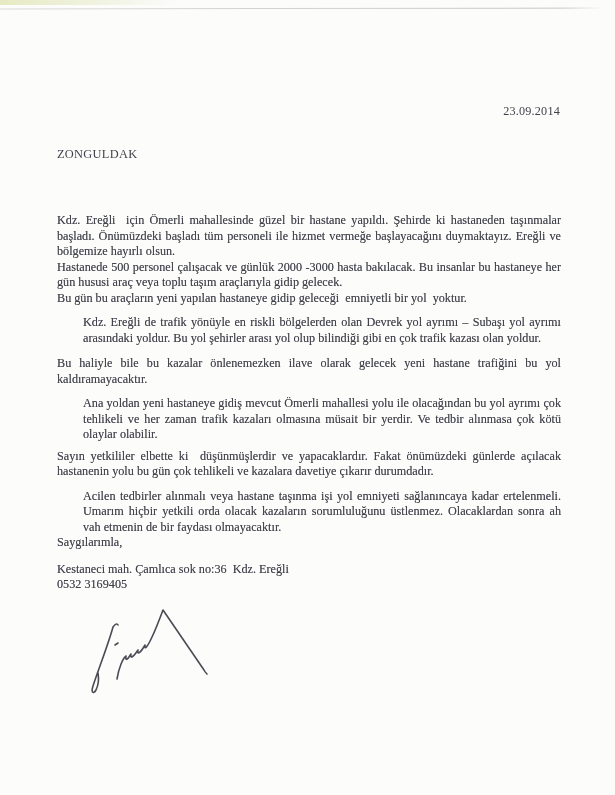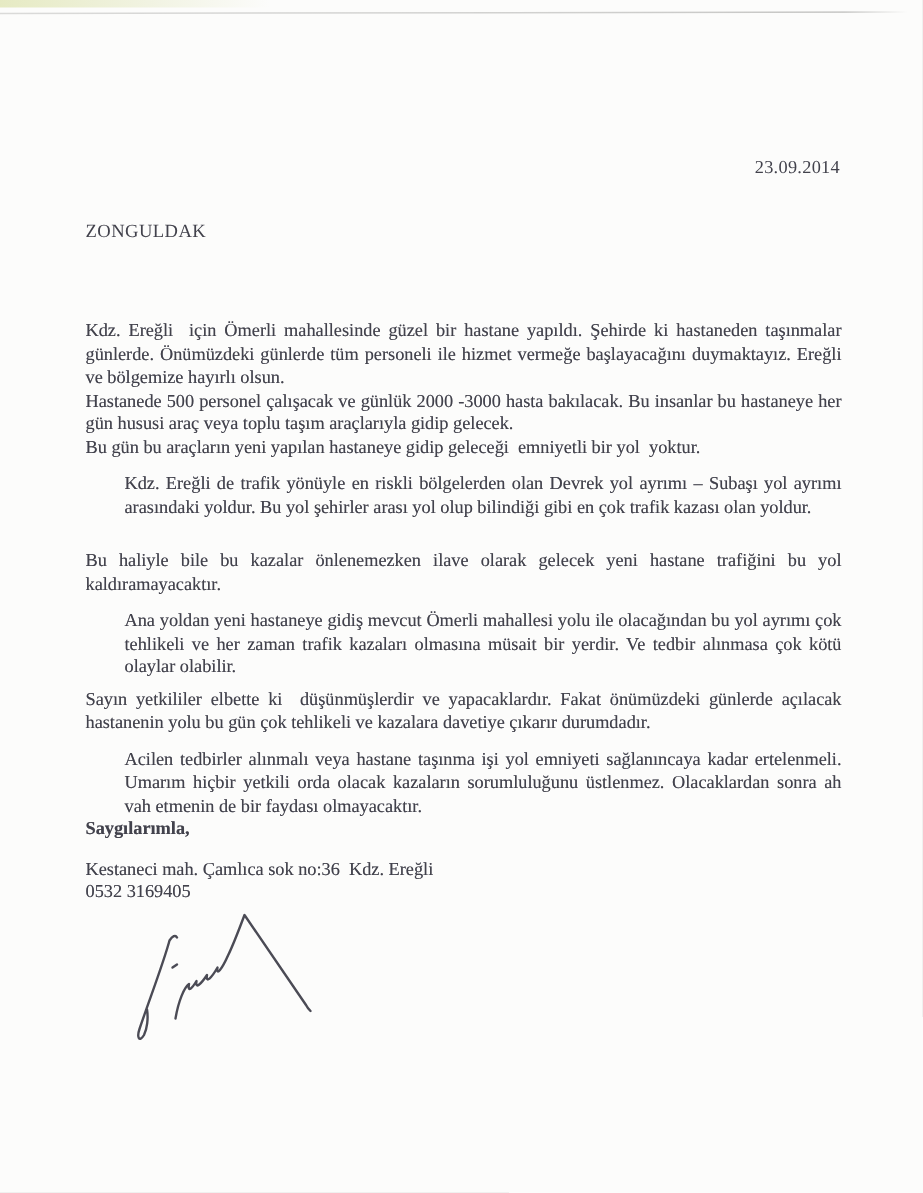--- a/index.html
+++ b/index.html
@@ -66,25 +66,24 @@
     line-height: 15.5px;
   }
   .body-text p {
     margin: 0;
     text-align: justify;
     white-space: pre-wrap;
     text-shadow: 0 0 0.4px rgba(62,62,76,0.55);
   }
   .body-text p.gap-sm  { margin-top: 6px; }
   .body-text p.gap-md  { margin-top: 9px; margin-left: 26px; }
-  .body-text p.gap-lg  { margin-top: 20px; }
+  .body-text p.gap-lg  { margin-top: 10px; }
   .closing {
     margin-top: 13px;
     text-align: left;
-    font-weight: bold;
   }
   .sender {
     margin-top: 11px;
     line-height: 15.5px;
   }
   .sender div {
     white-space: pre-wrap;
     text-shadow: 0 0 0.4px rgba(62,62,76,0.55);
   }
   .signature {
@@ -111,21 +110,21 @@
   <div class="scan-smudge"></div>
   <div class="scan-top-line"></div>
 
   <div class="date">23.09.2014</div>
 
   <div class="recipient">
     <div>ZONGULDAK</div>
   </div>
 
   <div class="body-text">
-    <p>Kdz. Ereğli  için Ömerli mahallesinde güzel bir hastane yapıldı. Şehirde ki hastaneden taşınmalar günlerde. Önümüzdeki günlerde tüm personeli ile hizmet vermeğe başlayacağını duymaktayız. Ereğli ve bölgemize hayırlı olsun.</p>
+    <p>Kdz. Ereğli  için Ömerli mahallesinde güzel bir hastane yapıldı. Şehirde ki hastaneden taşınmalar başladı. Önümüzdeki başladı tüm personeli ile hizmet vermeğe başlayacağını duymaktayız. Ereğli ve bölgemize hayırlı olsun.</p>
     <p>Hastanede 500 personel çalışacak ve günlük 2000 -3000 hasta bakılacak. Bu insanlar bu hastaneye her gün hususi araç veya toplu taşım araçlarıyla gidip gelecek.</p>
     <p>Bu gün bu araçların yeni yapılan hastaneye gidip geleceği  emniyetli bir yol  yoktur.</p>
     <p class="gap-md">Kdz. Ereğli de trafik yönüyle en riskli bölgelerden olan Devrek yol ayrımı – Subaşı yol ayrımı arasındaki yoldur. Bu yol şehirler arası yol olup bilindiği gibi en çok trafik kazası olan yoldur.</p>
     <p class="gap-lg">Bu haliyle bile bu kazalar önlenemezken ilave olarak gelecek yeni hastane trafiğini bu yol kaldıramayacaktır.</p>
     <p class="gap-md">Ana yoldan yeni hastaneye gidiş mevcut Ömerli mahallesi yolu ile olacağından bu yol ayrımı çok tehlikeli ve her zaman trafik kazaları olmasına müsait bir yerdir. Ve tedbir alınmasa çok kötü olaylar olabilir.</p>
     <p class="gap-sm">Sayın yetkililer elbette ki  düşünmüşlerdir ve yapacaklardır. Fakat önümüzdeki günlerde açılacak hastanenin yolu bu gün çok tehlikeli ve kazalara davetiye çıkarır durumdadır.</p>
     <p class="gap-md">Acilen tedbirler alınmalı veya hastane taşınma işi yol emniyeti sağlanıncaya kadar ertelenmeli. Umarım hiçbir yetkili orda olacak kazaların sorumluluğunu üstlenmez. Olacaklardan sonra ah vah etmenin de bir faydası olmayacaktır.</p>
 
     <p class="closing">Saygılarımla,</p>
 

